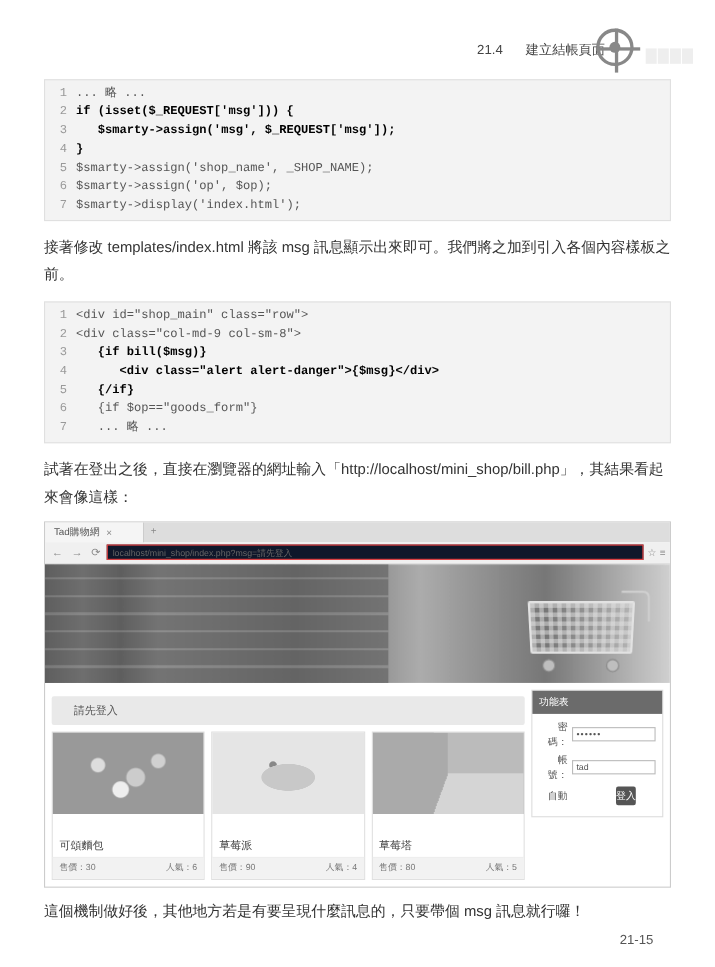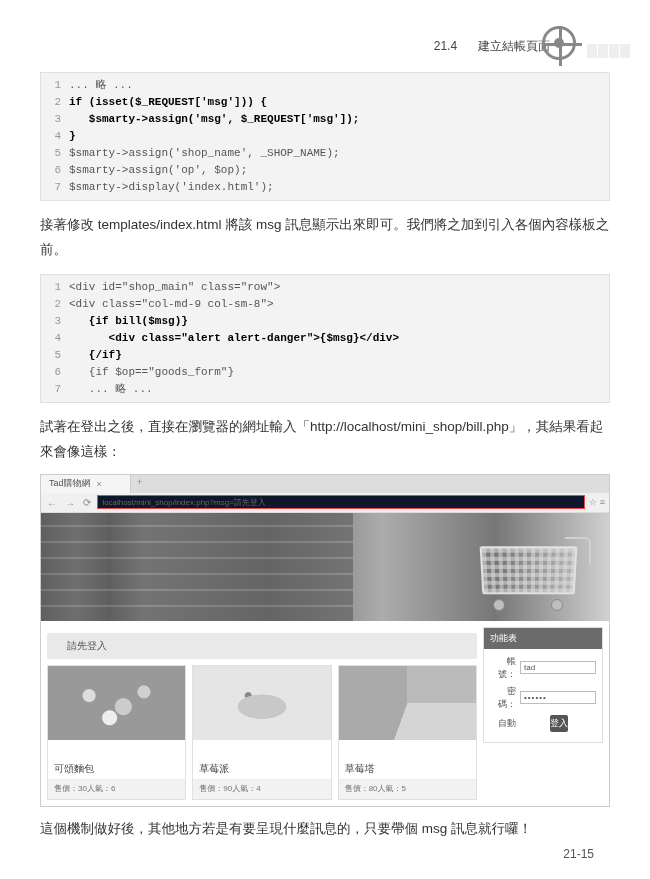--- a/index.html
+++ b/index.html
@@ -170,42 +170,42 @@
   .p3 .prod-img {
     background:
       conic-gradient(#bbb 0 90deg, #d5d5d5 90deg 200deg, #aaa 200deg 360deg),
       #ccc;
     border-radius: 0;
   }
   .prod-title { padding: 22px 6px 3px; font-size: 10px; color: #444; }
   .prod-meta {
     padding: 3px 6px 5px; font-size: 8px; color: #777;
     background: #f2f2f2; border-top: 1px solid #eee;
-    display: flex; justify-content: flex-start;
+    display: flex; justify-content: space-between;
   }
 
   .sidepanel {
     border: 1px solid #ddd;
   }
   .sidehead {
     background: #6b6b6b; color: #fff; font-size: 9px;
     padding: 4px 6px;
   }
   .sidebody { padding: 6px; font-size: 9px; color: #555; }
   .frow { display: flex; align-items: center; margin-bottom: 4px; gap: 4px; }
   .flab { width: 26px; text-align: right; }
   .finp {
     flex: 1; border: 1px solid #bbb; height: 13px;
     padding: 0 3px; font-size: 8px; background: #fff;
     display: flex; align-items: center;
   }
   .dots { letter-spacing: 1px; }
   .loginbtn {
     background: #555; color: #fff; text-align: center;
-    padding: 2px 0; font-size: 9px; margin-left: 30px;
+    padding: 2px 0; font-size: 9px; margin-left: 40px;
     border-radius: 2px;
   }
 
   .pagenum {
     position: absolute; bottom: 18px; right: 56px;
     font-size: 12px; color: #555;
   }
 </style>
 </head>
 <body>
@@ -352,32 +352,32 @@
                 <span>人氣：5</span>
               </div>
             </div>
           </div>
         </div>
         <div class="ss-side">
           <div class="sidepanel">
             <div class="sidehead">功能表</div>
             <div class="sidebody">
               <div class="frow">
+                <span class="flab">密碼：</span>
+                <span class="finp">
+                    <span class="dots">••••••</span>
+                  </span>
+              </div>
+              <div class="frow">
                 <span class="flab">帳號：</span>
                 <span class="finp">
                     <span>tad</span>
                   </span>
               </div>
               <div class="frow">
-                <span class="flab">密碼：</span>
-                <span class="finp">
-                    <span class="dots">••••••</span>
-                  </span>
-              </div>
-              <div class="frow">
                 <span class="flab">自動</span>
                 <div class="loginbtn">登入</div>
               </div>
             </div>
           </div>
         </div>
       </div>
     </div>
   </div>
 

